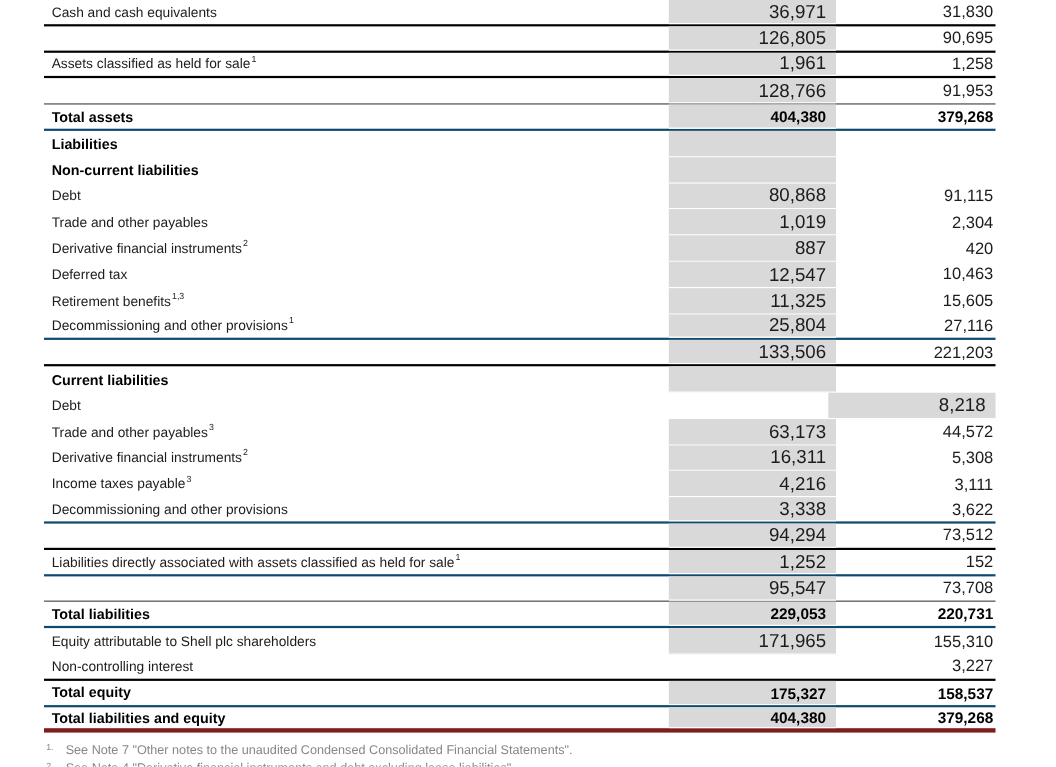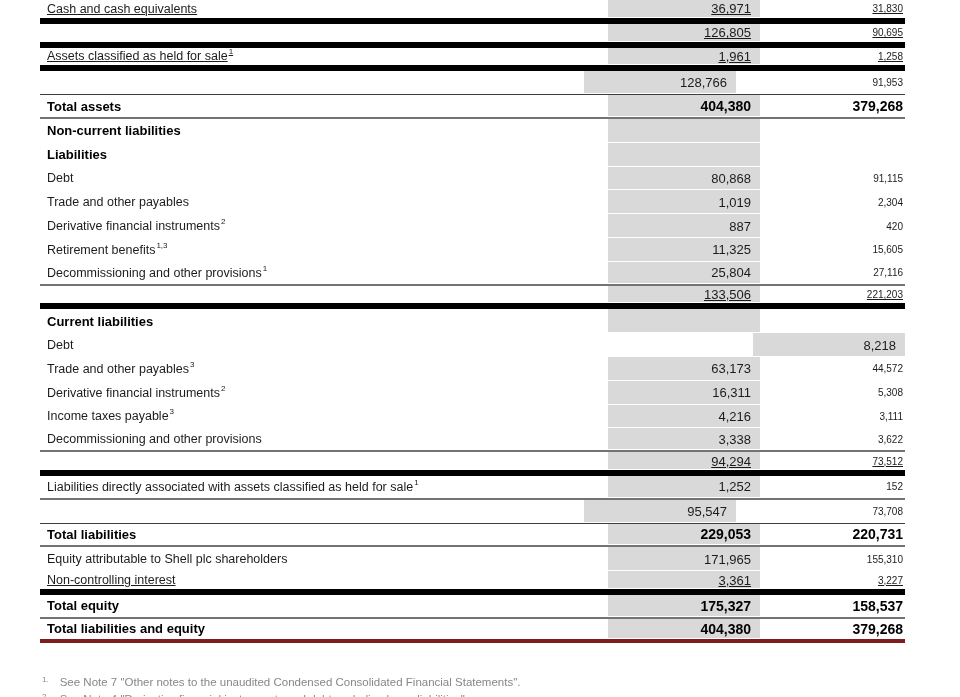--- a/index.html
+++ b/index.html
@@ -5,33 +5,33 @@
   html,body{margin:0;padding:0;}
   body{
     width:960px;height:697px;overflow:hidden;background:#ffffff;
     font-family:"Liberation Sans",sans-serif;position:relative;
   }
   .table{position:absolute;left:40px;top:0;width:865px;}
   .trow{
     display:flex;height:23.8px;box-sizing:border-box;align-items:stretch;
     font-size:12.5px;color:#1c1c1c;
   }
-  .trow.rule-thin  {border-bottom:6px solid #000000;text-decoration:underline;}
-  .trow.rule-medium{border-bottom:1.5px solid #3d3d3d;gap:24px;}
-  .trow.rule-heavy {border-bottom:2px solid #737373;}
+  .trow.rule-thin  {border-bottom:2px solid #000000;}
+  .trow.rule-medium{border-bottom:1.5px solid #3d3d3d;}
+  .trow.rule-heavy {border-bottom:2px solid #0c4a6e;}
   .trow.rule-black {border-bottom:4px solid #7f1d1d;}
   .trow.bold{font-weight:bold;font-size:13px;color:#000;}
   .cell{display:flex;align-items:center;box-sizing:border-box;}
   .cell.label{flex:1;padding-left:7px;}
   .cell.col1{
     width:152px;background:#d9d9d9;justify-content:flex-end;
-    padding-right:9px;font-size:13px;
+    padding-right:9px;font-size:17px;
     box-shadow:inset 0 -1px 0 #ffffff;
   }
-  .cell.col2{width:145px;justify-content:flex-end;padding-right:2px;font-size:10px;}
+  .cell.col2{width:145px;justify-content:flex-end;padding-right:2px;font-size:15px;}
   .trow.bold .cell.col1,.trow.bold .cell.col2{font-size:14px;}
   sup.fref{font-size:8px;line-height:1;position:relative;top:-4px;margin-left:1px;font-weight:normal;}
   .footnotes{position:absolute;left:40px;top:675px;width:880px;color:#878787;font-size:11.5px;}
   .footnote{display:flex;align-items:flex-start;height:17px;line-height:14px;}
   .footnote .marker{font-size:8px;line-height:1;margin:0 11px 0 2px;position:relative;top:1px;}
 </style>
 </head>
 <body>
 
 <div class="sheet">
@@ -55,43 +55,48 @@
         <div class="cell label"></div>
         <div class="cell col1">128,766</div>
         <div class="cell col2">91,953</div>
       </div>
       <div class="trow rule-heavy bold">
         <div class="cell label">Total assets</div>
         <div class="cell col1">404,380</div>
         <div class="cell col2">379,268</div>
       </div>
       <div class="trow rule-none bold">
-        <div class="cell label">Non-current liabilities</div>
+        <div class="cell label">Liabilities</div>
         <div class="cell col1"></div>
         <div class="cell col2"></div>
       </div>
       <div class="trow rule-none bold">
-        <div class="cell label">Liabilities</div>
+        <div class="cell label">Non-current liabilities</div>
         <div class="cell col1"></div>
         <div class="cell col2"></div>
       </div>
       <div class="trow rule-none">
         <div class="cell label">Debt</div>
         <div class="cell col1">80,868</div>
         <div class="cell col2">91,115</div>
       </div>
       <div class="trow rule-none">
         <div class="cell label">Trade and other payables</div>
         <div class="cell col1">1,019</div>
         <div class="cell col2">2,304</div>
       </div>
       <div class="trow rule-none">
         <div class="cell label">Derivative financial instruments<sup class="fref">2</sup></div>
         <div class="cell col1">887</div>
         <div class="cell col2">420</div>
+      </div>
+      <div class="trow rule-none">
+        <div class="cell label">Deferred tax</div>
+        <div class="cell col1">12,547</div>
+        <div class="cell col2">10,463</div>
       </div>
       <div class="trow rule-none">
         <div class="cell label">Retirement benefits<sup class="fref">1,3</sup></div>
         <div class="cell col1">11,325</div>
         <div class="cell col2">15,605</div>
       </div>
       <div class="trow rule-heavy">
         <div class="cell label">Decommissioning and other provisions<sup class="fref">1</sup></div>
         <div class="cell col1">25,804</div>
         <div class="cell col2">27,116</div>
@@ -150,21 +155,20 @@
         <div class="cell col1">229,053</div>
         <div class="cell col2">220,731</div>
       </div>
       <div class="trow rule-none">
         <div class="cell label">Equity attributable to Shell plc shareholders</div>
         <div class="cell col1">171,965</div>
         <div class="cell col2">155,310</div>
       </div>
       <div class="trow rule-thin">
         <div class="cell label">Non-controlling interest</div>
-        <div class="cell col1">3,361</div>
         <div class="cell col2">3,227</div>
       </div>
       <div class="trow rule-heavy bold">
         <div class="cell label">Total equity</div>
         <div class="cell col1">175,327</div>
         <div class="cell col2">158,537</div>
       </div>
       <div class="trow rule-black bold">
         <div class="cell label">Total liabilities and equity</div>
         <div class="cell col1">404,380</div>

